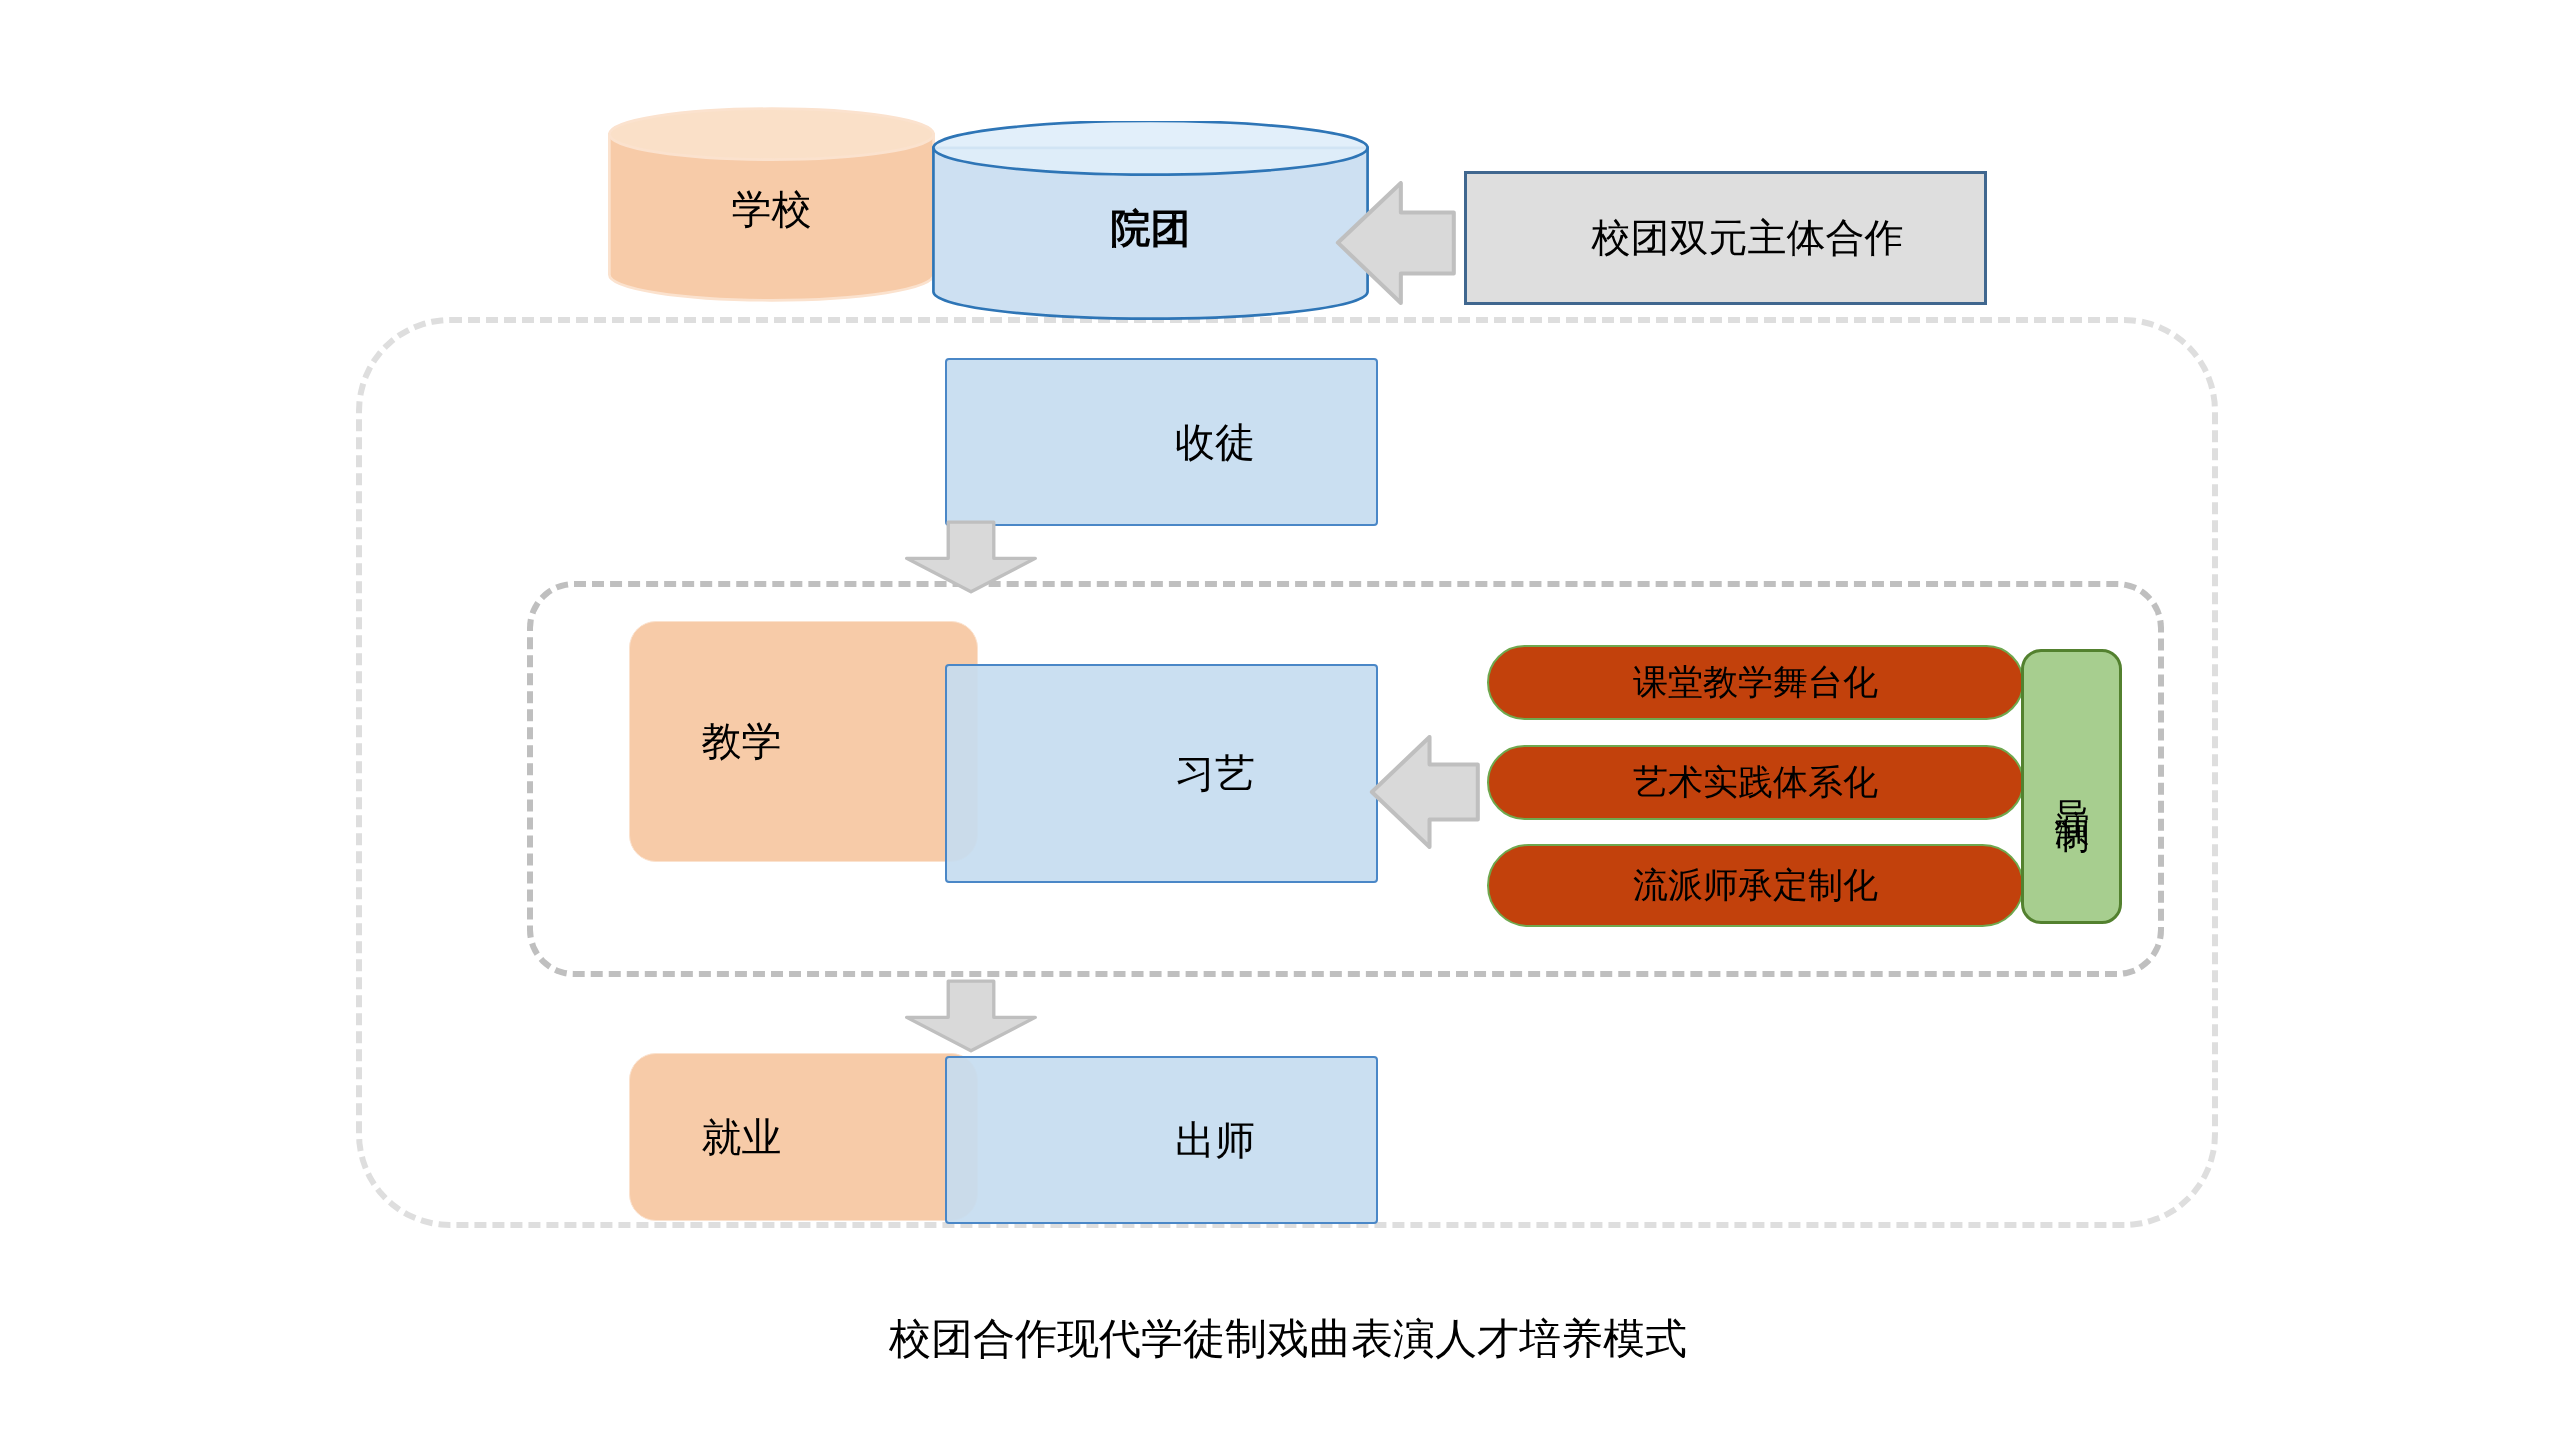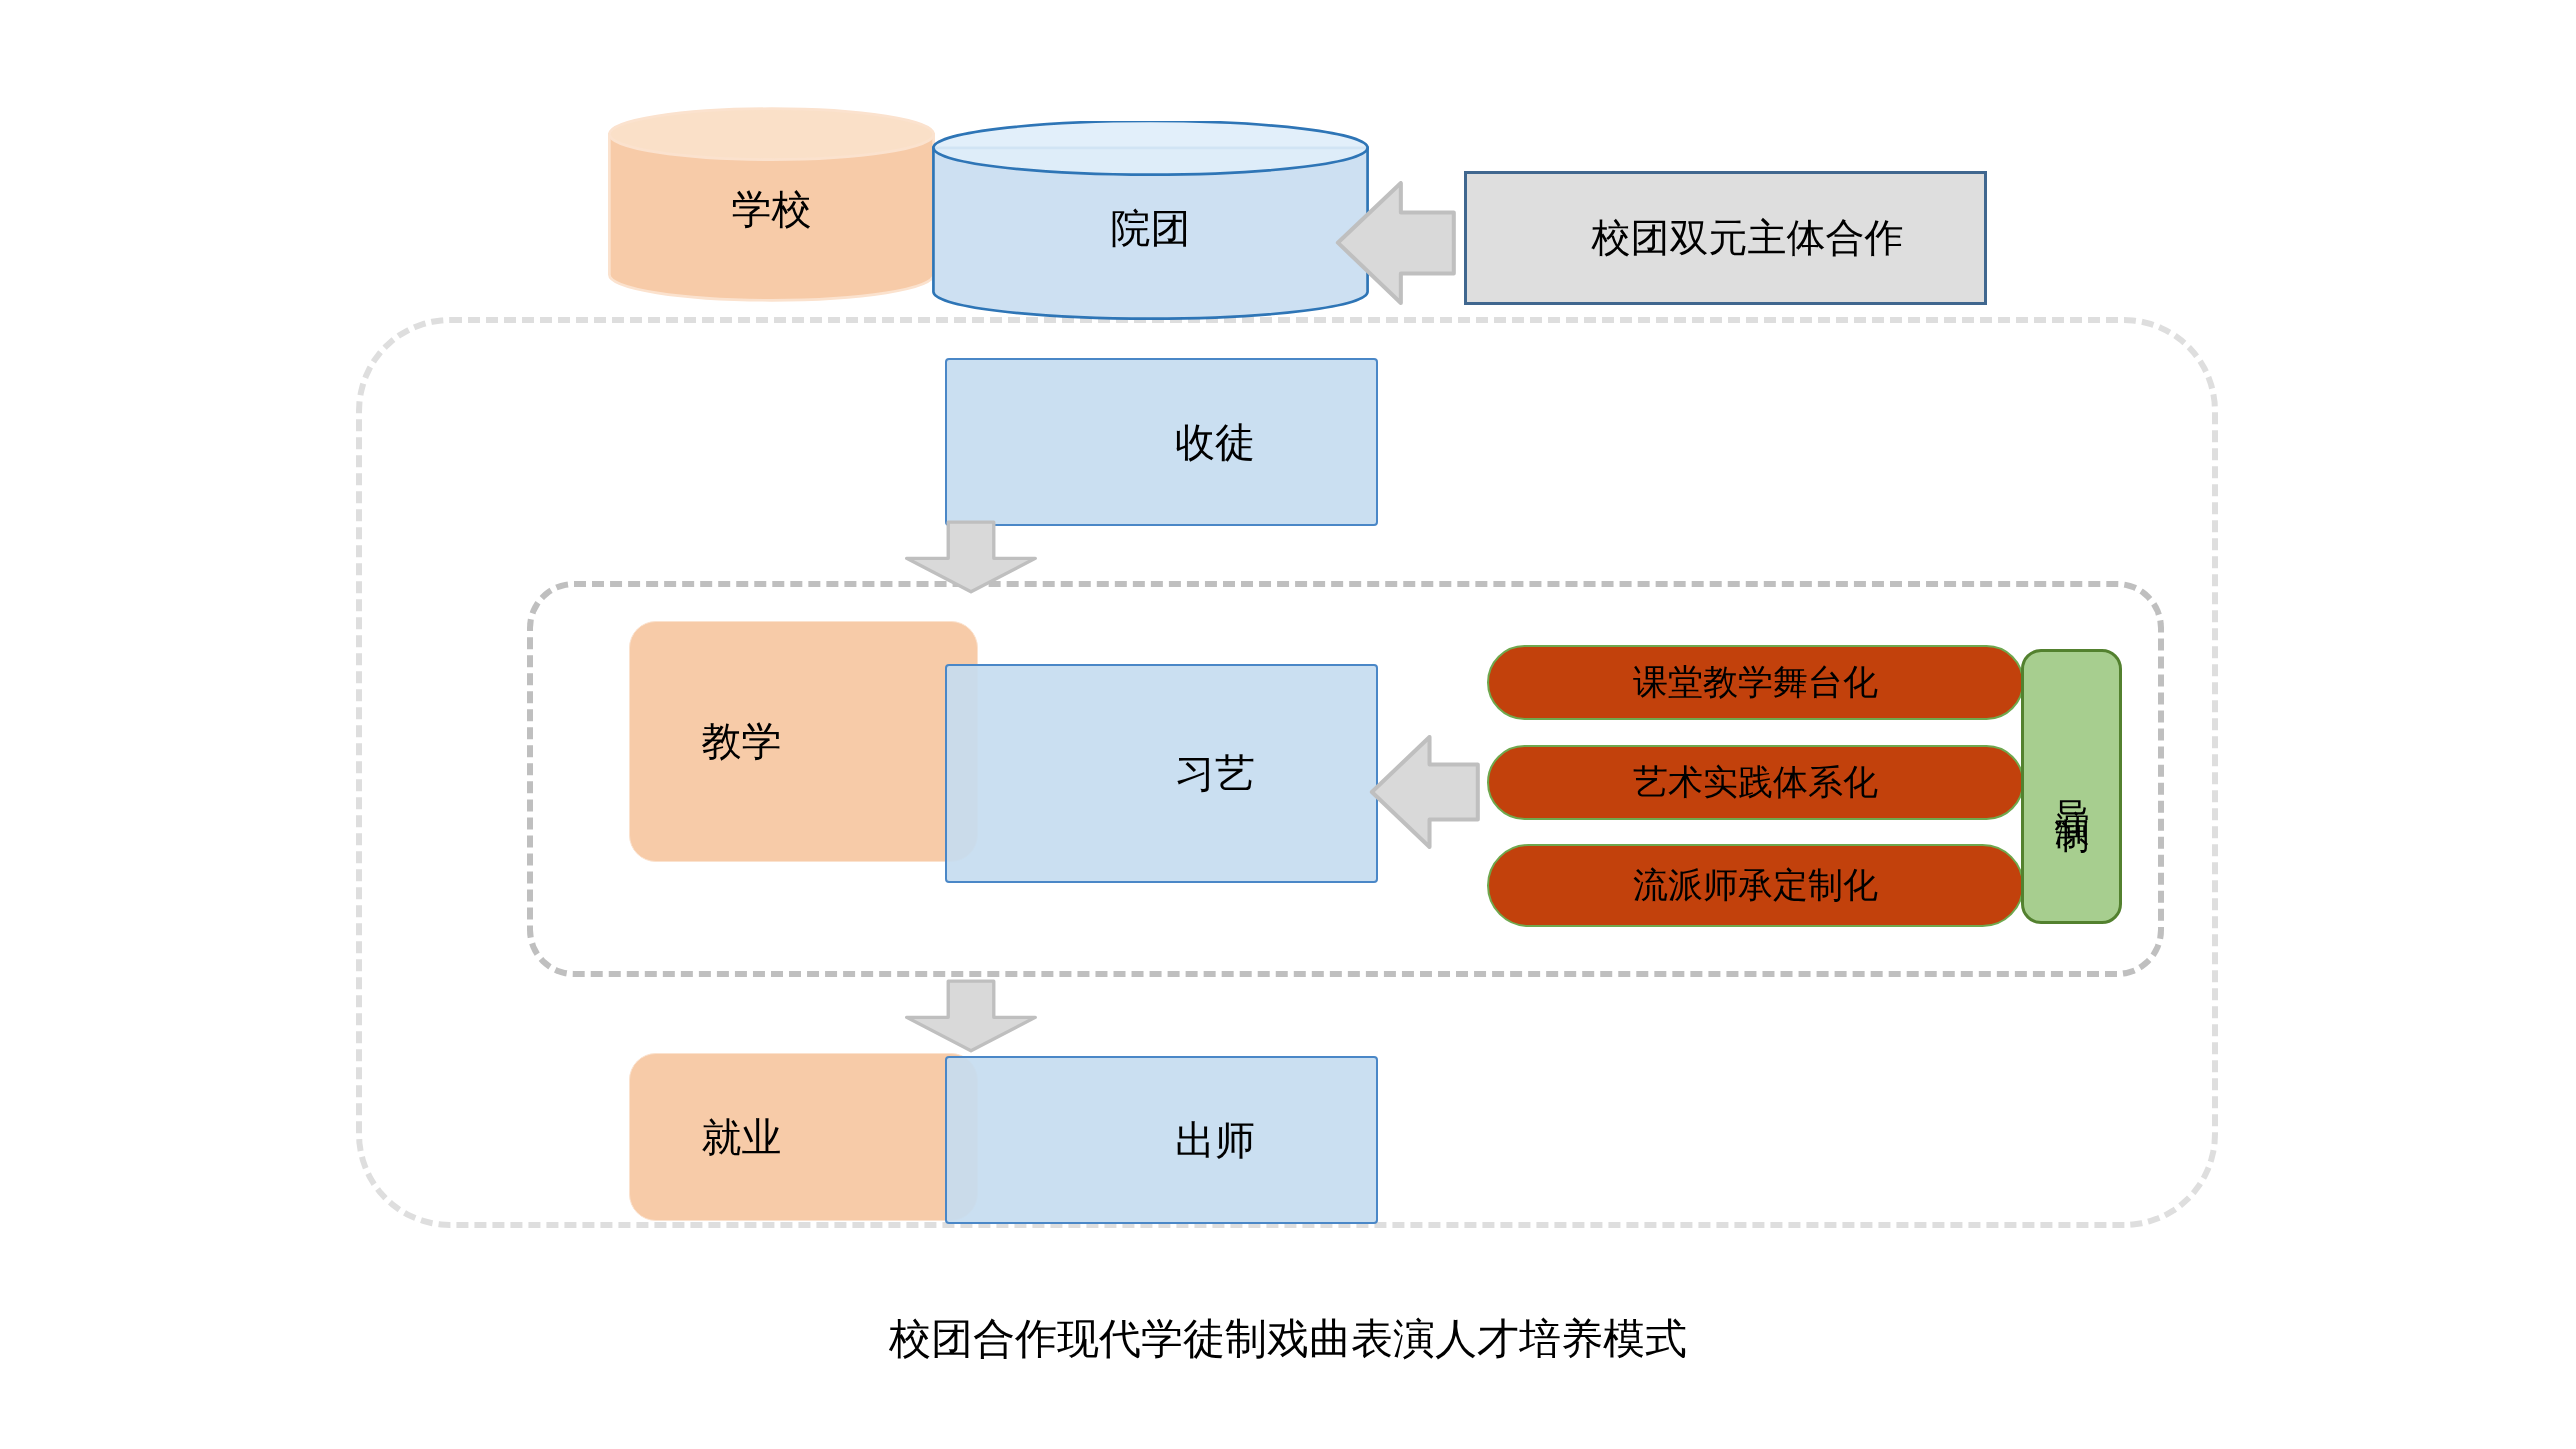--- a/index.html
+++ b/index.html
@@ -141,21 +141,21 @@
   <div class="dashed-inner"></div>
 
   <div class="cyl" style="left:604px; top:107px; width:335px; height:195px; z-index:3;">
     <svg width="335" height="195" viewBox="0 0 500 290">
       <path d="M8,40 L8,250 A242,38 0 0 0 492,250 L492,40 Z" fill="#F7CBA8" stroke="#FBE2CE" stroke-width="4"></path>
       <ellipse cx="250" cy="40" rx="242" ry="38" fill="#FAE0C8" stroke="#FBE2CE" stroke-width="4"></ellipse>
     </svg>
     <div class="cyl-label" style="top:82px;">学校</div>
   </div>
 
-  <div class="cyl" style="left:929px; top:121px; width:443px; height:201px; z-index:4;">
+  <div class="cyl" style="left:929px; top:121px; width:443px; height:201px; z-index:4;font-weight:bold;">
     <svg width="443" height="201" viewBox="0 0 660 300">
       <path d="M6,40 L6,255 A324,40 0 0 0 654,255 L654,40 Z" fill="rgba(198,220,240,0.88)" stroke="#2E75B6" stroke-width="4"></path>
       <ellipse cx="330" cy="40" rx="324" ry="40" fill="rgba(224,238,250,0.92)" stroke="#2E75B6" stroke-width="4"></ellipse>
     </svg>
     <div class="cyl-label" style="top:87px;">院团</div>
   </div>
 
   <div class="arrow" style="left:1335px; top:181px; width:121px; height:124px; z-index:5;">
     <svg width="121" height="124" viewBox="0 0 180 185">
       <path d="M98,3 L98,47 L177,47 L177,138 L98,138 L98,182 L4,92 Z" fill="#D9D9D9" stroke="#BFBFBF" stroke-width="6" stroke-linejoin="round"></path>

